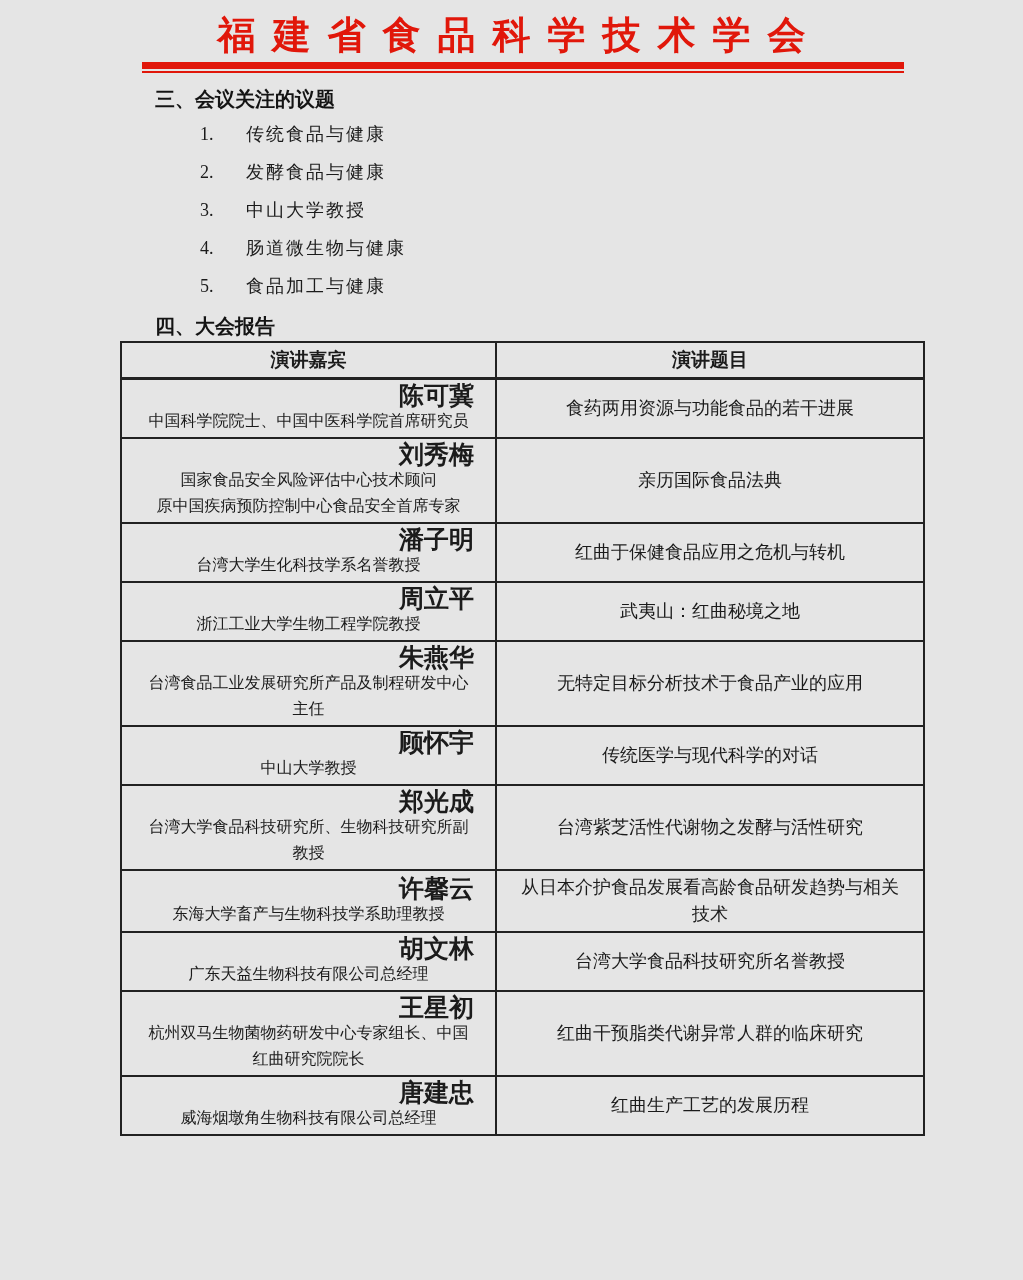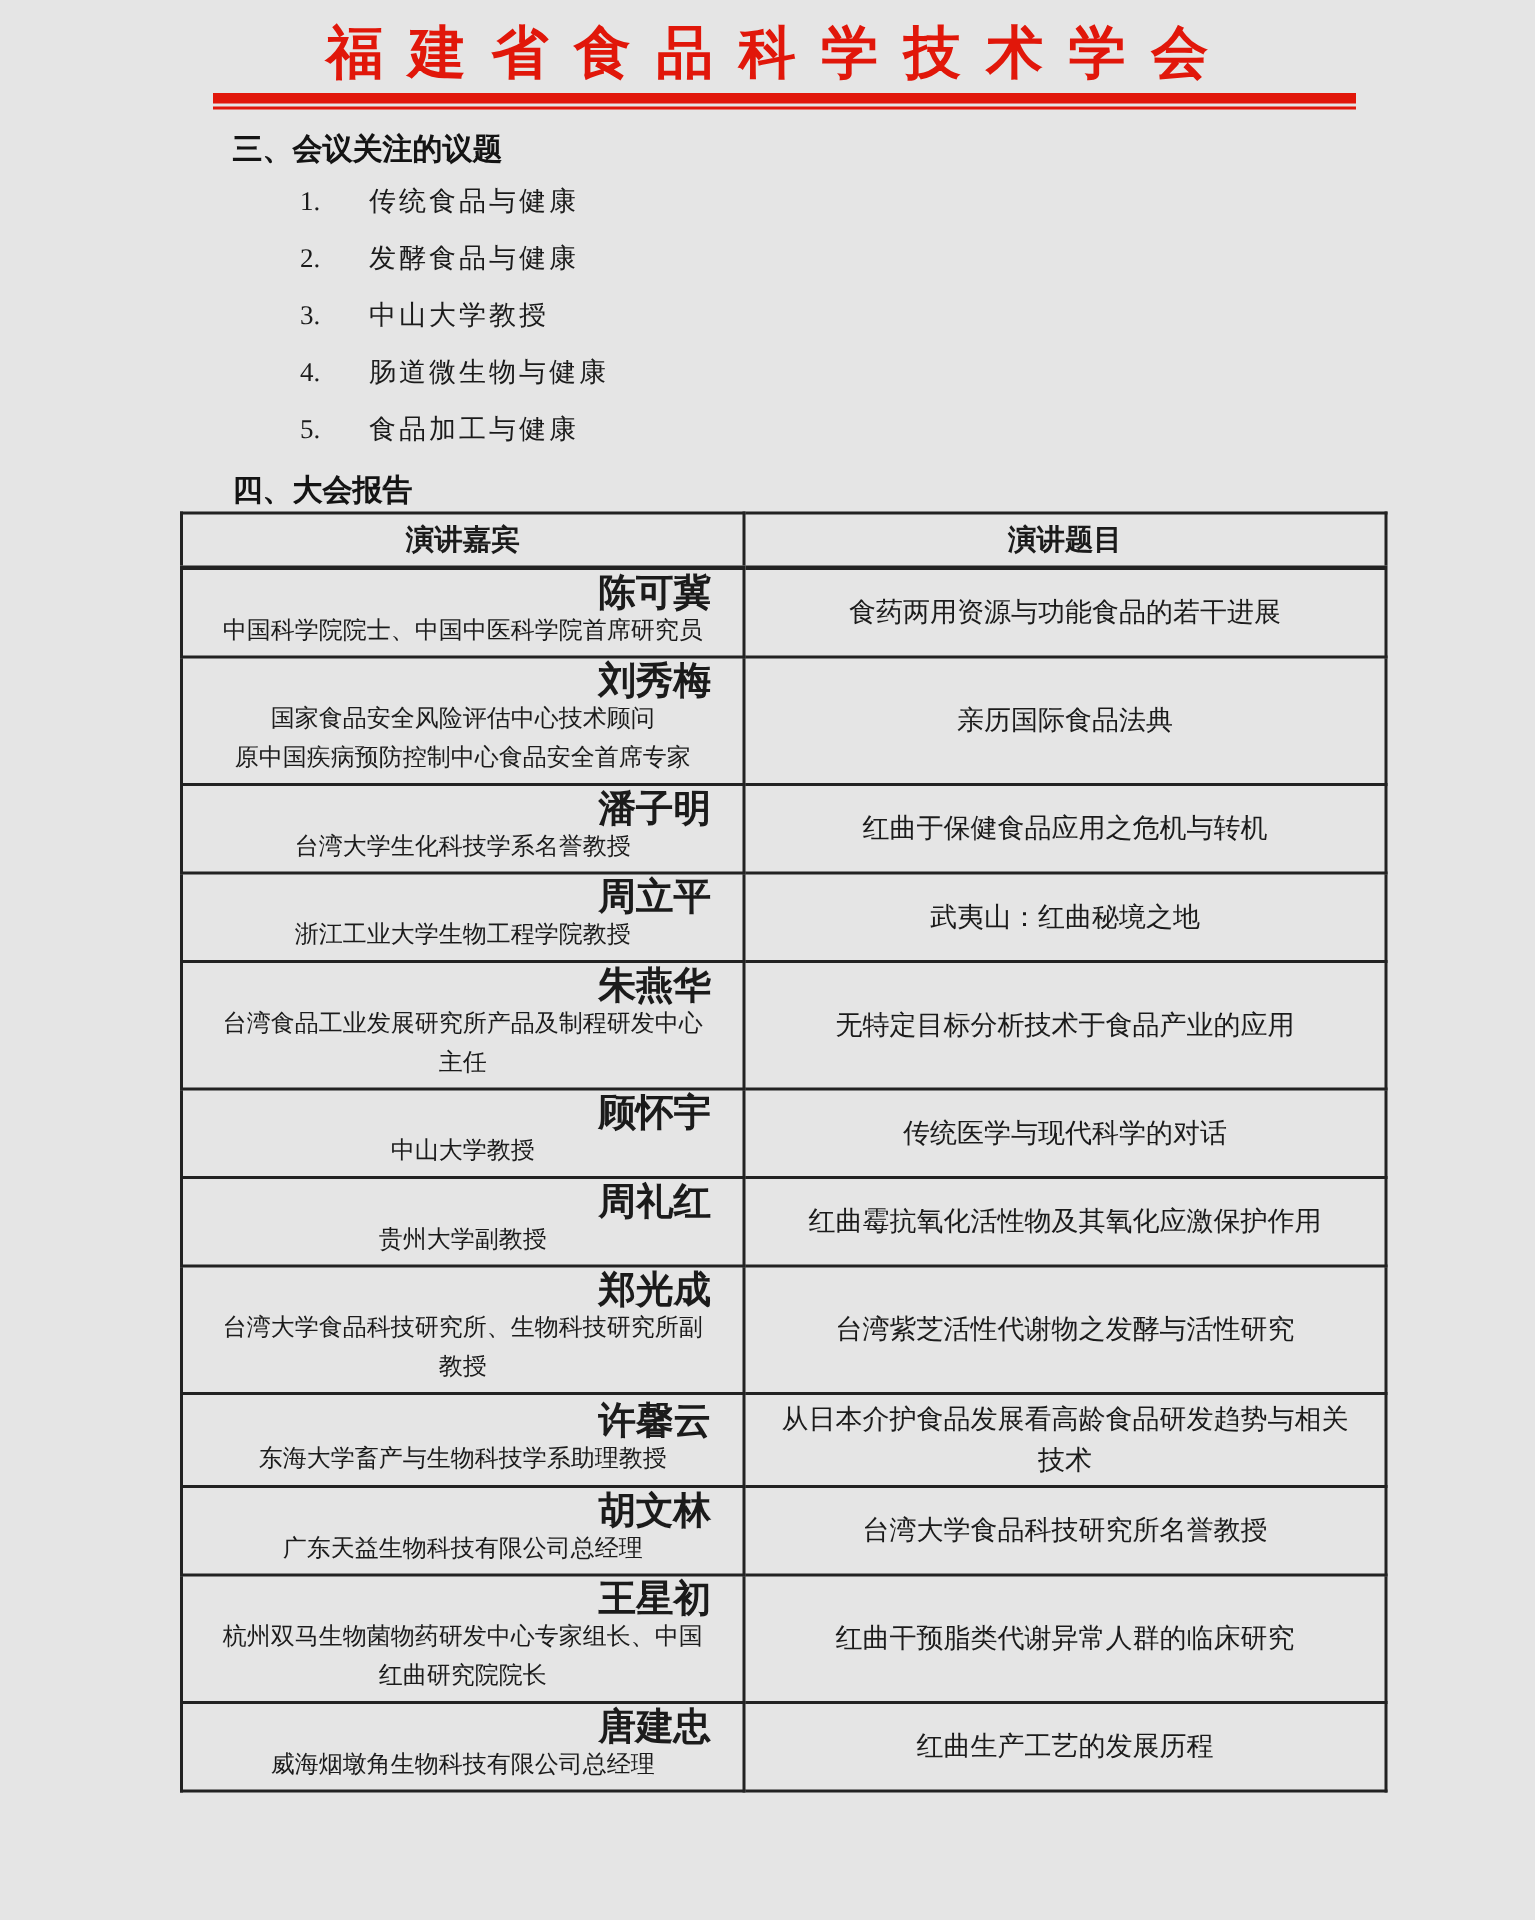--- a/index.html
+++ b/index.html
@@ -242,31 +242,20 @@
       <div class="speaker-affiliation">
               <div>中山大学教授</div>
             </div>
     </td>
     <td>
       <div class="talk-title">传统医学与现代科学的对话</div>
     </td>
   </tr>
 
 
-  <tr>
-    <td>
-      <div class="speaker-name">周礼红</div>
-      <div class="speaker-affiliation">
-              <div>贵州大学副教授</div>
-            </div>
-    </td>
-    <td>
-      <div class="talk-title">红曲霉抗氧化活性物及其氧化应激保护作用</div>
-    </td>
-  </tr>
 
   <tr>
     <td>
       <div class="speaker-name">郑光成</div>
       <div class="speaker-affiliation">
               <div>台湾大学食品科技研究所、生物科技研究所副教授</div>
             </div>
     </td>
     <td>
       <div class="talk-title">台湾紫芝活性代谢物之发酵与活性研究</div>

